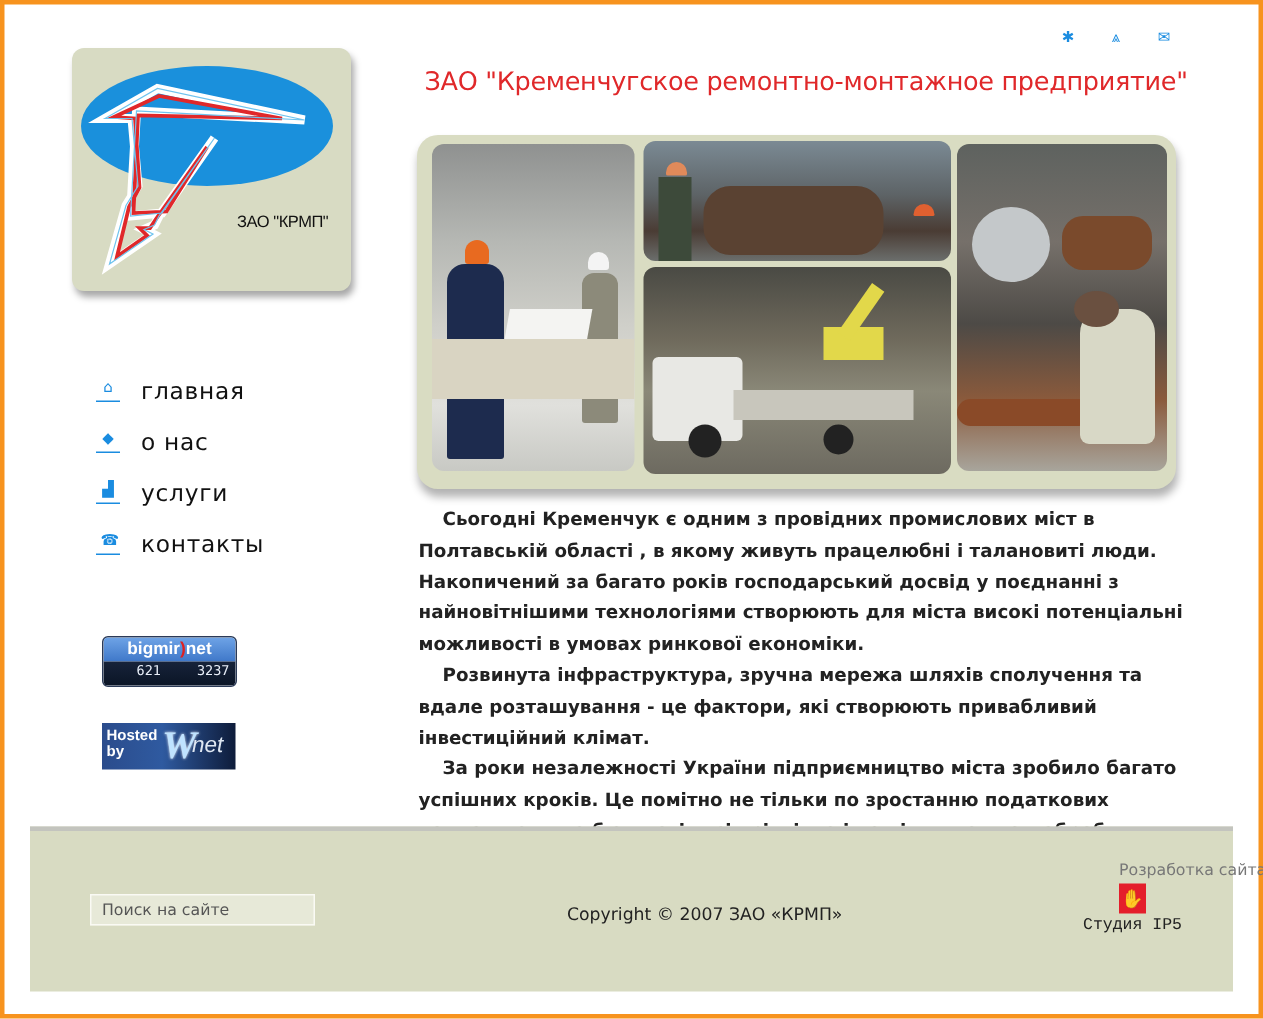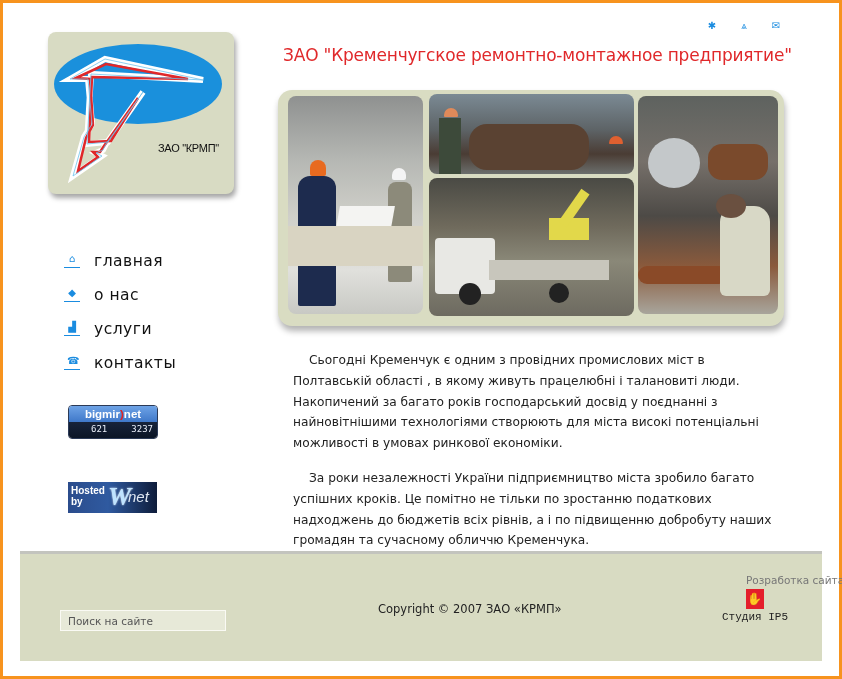--- a/index.html
+++ b/index.html
@@ -17,32 +17,32 @@
   .p2 { left:151px; top:4px; width:205px; height:80px; background:linear-gradient(180deg,#7b8a94 0%,#5d6366 45%,#4a3c34 75%,#6b6e6c 100%); }
   .p3 { left:151px; top:88px; width:205px; height:138px; background:linear-gradient(180deg,#4a4a44 0%,#6f6a5c 35%,#8a8878 60%,#6d6a60 100%); }
   .p4 { left:360px; top:6px; width:140px; height:218px; background:linear-gradient(180deg,#5e625f 0%,#76706a 30%,#4d4a46 55%,#8a5a3c 78%,#a8a59c 100%); }
   .shape { position:absolute; }
   .nav { position:absolute; left:64px; top:244px; }
   .nav-item { display:flex; align-items:center; height:34px; cursor:pointer; }
   .nav-icon { width:16px; height:14px; position:relative; margin-right:14px; }
   .nav-icon .ico { position:absolute; left:3px; top:0; width:10px; height:9px; color:#1a8ce0; font-size:10px; line-height:9px; text-align:center; }
   .nav-icon .ul { position:absolute; left:0; bottom:0; width:16px; height:1px; background:#1a8ce0; }
   .nav-label { font-family:"DejaVu Sans", sans-serif; font-size:15.5px; color:#111; letter-spacing:0.5px;text-align:center; }
-  .counter { position:absolute; left:68px; top:405px; width:88px; height:32px; border-radius:4px; overflow:hidden; border:1px solid #2b3a57; }
+  .counter { position:absolute; left:68px; top:424px; width:88px; height:32px; border-radius:4px; overflow:hidden; border:1px solid #2b3a57; }
   .counter .top { height:16px; background:linear-gradient(#6ea3e6,#3f78c9); color:#fff; font-family:"Liberation Sans", sans-serif; font-weight:bold; font-size:11.5px; text-align:center; line-height:16px; }
   .counter .top .br { color:#e02020; }
   .counter .bot { height:16px; background:linear-gradient(#17233a,#0b1526); color:#e8eef8; font-family:"DejaVu Sans Mono", monospace; font-size:9px; display:flex; justify-content:space-between; padding:0 4px 0 22px; line-height:15px; }
   .hosted { position:absolute; left:68px; top:482px; width:89px; height:31px; background:linear-gradient(90deg,#2b4c8c 0%,#2f5aa0 45%,#0e1c3a 100%); overflow:hidden; }
   .hosted .lbl { position:absolute; left:3px; top:3px; color:#fff; font-family:"Liberation Sans", sans-serif; font-weight:bold; font-size:10px; line-height:11px; }
   .hosted .w { position:absolute; left:40px; top:0px; color:#bfe3ff; font-family:"Liberation Serif", serif; font-style:italic; font-weight:bold; font-size:26px; line-height:30px; text-shadow:0 0 2px #fff; }
   .hosted .net { position:absolute; left:60px; top:6px; color:#dfe7f2; font-family:"Liberation Sans", sans-serif; font-style:italic; font-size:15px; }
   .content { position:absolute; left:279px; top:336px; width:510px; font-family:"DejaVu Sans", sans-serif; font-size:12.2px; line-height:20.8px; color:#222; }
-  .content p { margin:14px; text-indent:16px; }
+  .content p { margin:0; text-indent:16px;font-weight:bold; }
   .footer { position:absolute; left:20px; top:551px; width:802px; height:107px; background:#d8dbc2; border-top:3px solid #c3c4be; }
-  .search { position:absolute; left:40px; top:56px; width:166px; height:21px; background:#e7e9d8; border:1px solid #fafaf4; font-family:"DejaVu Sans", sans-serif; font-size:10.5px; color:#555; padding:0 0 0 7px; box-sizing:border-box; outline:none; }
+  .search { position:absolute; left:40px; top:42px; width:150px; height:21px; background:#e7e9d8; border:1px solid #fafaf4; font-family:"DejaVu Sans", sans-serif; font-size:10.5px; color:#555; padding:0 0 0 7px; box-sizing:border-box; outline:none; }
   .search::placeholder { color:#555; }
   .copyright { position:absolute; left:318px; top:48px; font-family:"DejaVu Sans", sans-serif; font-size:11.5px; color:#222; white-space:nowrap;margin-left:40px; }
   .dev { position:absolute; left:690px; top:20px; width:90px; text-align:center; }
   .dev-label { font-family:"DejaVu Sans", sans-serif; font-size:10.5px; color:#777; white-space:nowrap;margin-left:36px; }
   .dev-logo { width:18px; height:20px; background:#e41e2b; margin:3px auto 0; color:#fff; font-size:12px; line-height:20px; text-align:center; }
   .dev-name { font-family:Liberation Mono, monospace; font-size:11px; color:#222; margin-top:2px; white-space:nowrap; }
 </style>
 </head>
 <body>
 
@@ -140,20 +140,21 @@
 </div>
 
 <div class="hosted">
   <div class="lbl"><span>Hosted</span><br><span>by</span></div>
   <span class="w">W</span>
   <span class="net">net</span>
 </div>
 
 <div class="content">
   <p>Сьогодні Кременчук є одним з провідних промислових міст в Полтавській області , в якому живуть працелюбні і талановиті люди. Накопичений за багато років господарський досвід у поєднанні з найновітнішими технологіями створюють для міста високі потенціальні можливості в умовах ринкової економіки.</p>
+  <p>Розвинута інфраструктура, зручна мережа шляхів сполучення та вдале розташування - це фактори, які створюють привабливий інвестиційний клімат.</p>
   <p>За роки незалежності України підприємництво міста зробило багато успішних кроків. Це помітно не тільки по зростанню податкових надходжень до бюджетів всіх рівнів, а і по підвищенню добробуту наших громадян та сучасному обличчю Кременчука.</p>
 </div>
 
 <div class="footer">
   <input class="search" type="text" placeholder="Поиск на сайте" style="">
   <div class="copyright">Copyright © 2007 ЗАО «КРМП»</div>
   <div class="dev">
     <div class="dev-label">Розработка сайта</div>
     <div class="dev-logo">✋</div>
     <div class="dev-name">Студия IP5</div>

